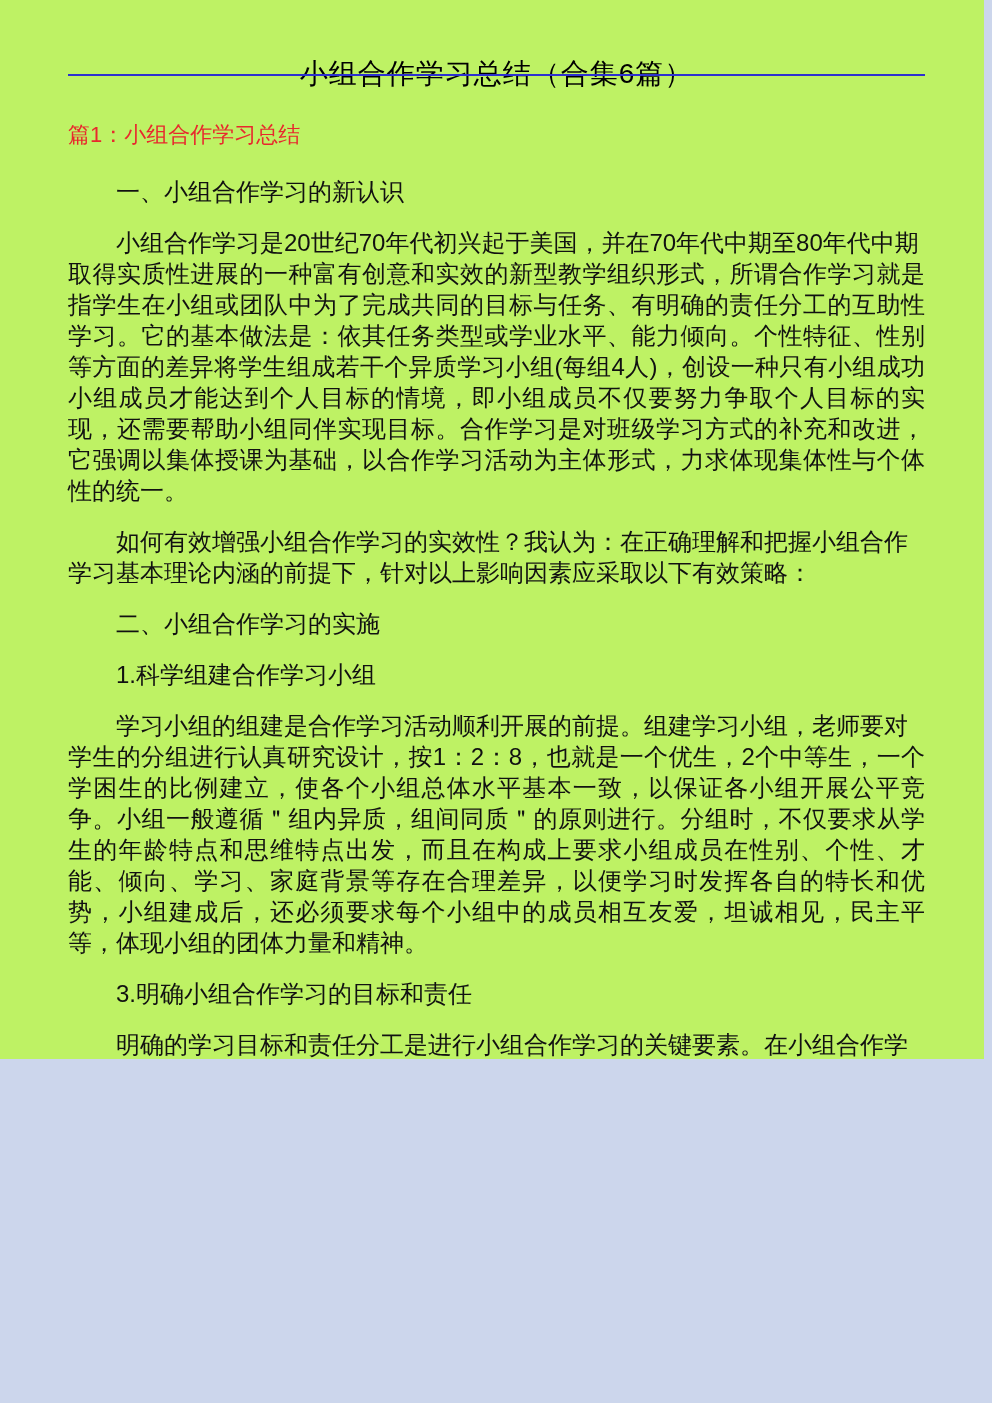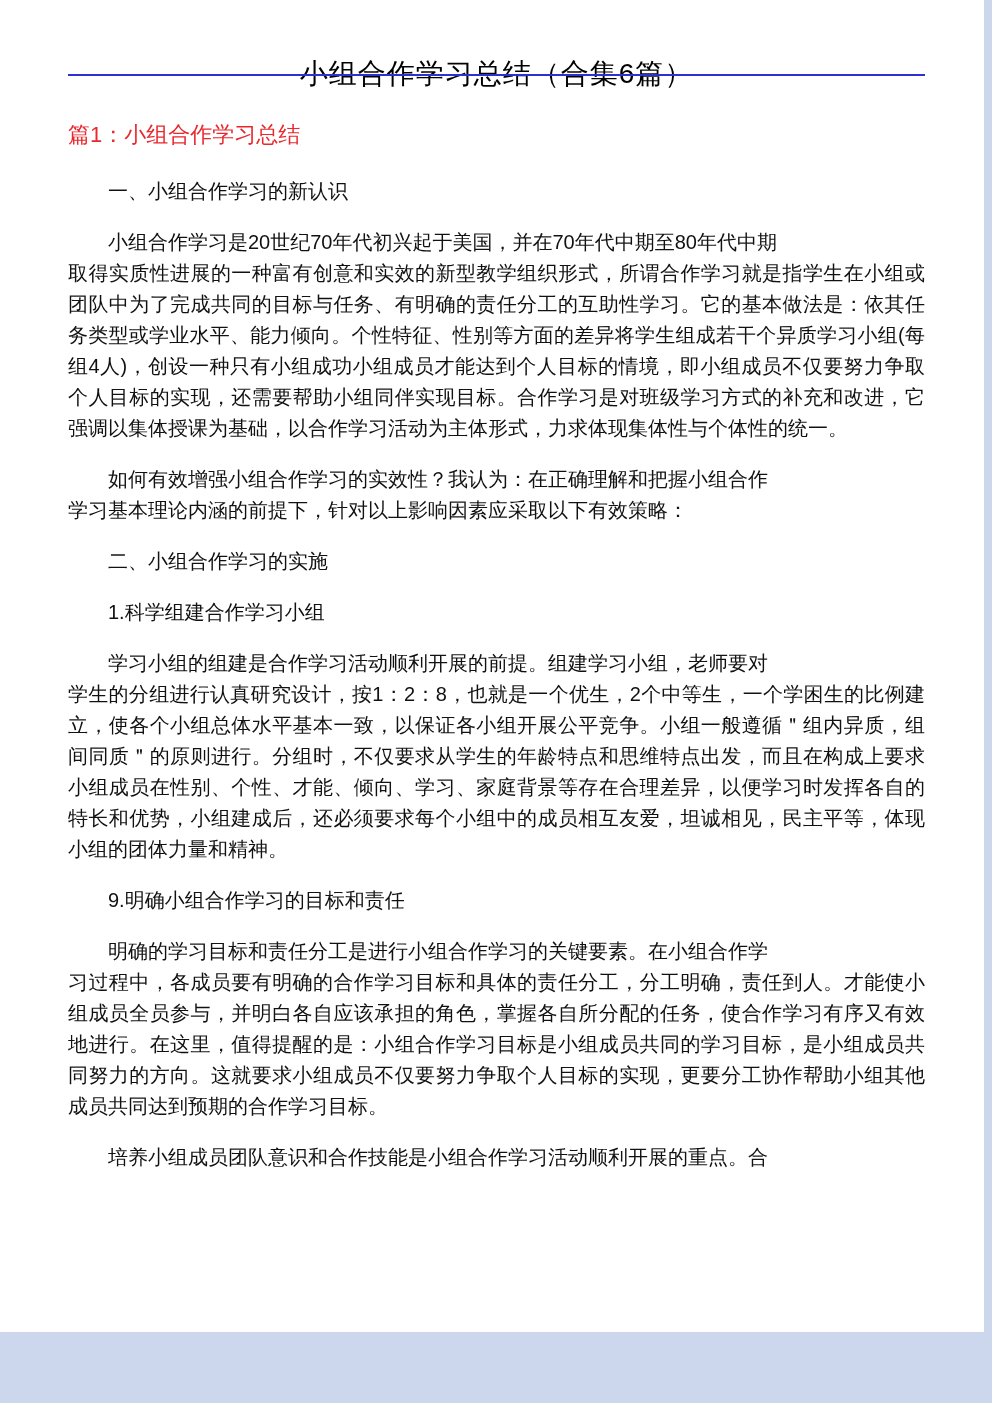--- a/index.html
+++ b/index.html
@@ -4,22 +4,22 @@
 <style>
   html, body {
     margin: 0;
     padding: 0;
     background: #ccd6ec;
     font-family: "Liberation Sans", "DejaVu Sans", sans-serif;
   }
   .page {
     position: relative;
     width: 984px;
-    height: 1332px;
-    background: #ffffff;
+    height: 1059px;
+    background: #bef264;
     overflow: hidden;
   }
   .rule {
     position: absolute;
     left: 68px;
     width: 857px;
     height: 2px;
     background: #2d31cf;
   }
   .rule-top { top: 74px; }
@@ -39,21 +39,21 @@
   .section-heading {
     margin: 28px 0 26px 0;
     font-size: 22px;
     font-weight: 500;
     line-height: 30px;
     color: #e8282d;
     text-align: left;
   }
   .body-paragraph {
     margin: 0 0 20px 0;
-    font-size: 20px;
+    font-size: 24px;
     line-height: 31px;
     color: #111111;
     text-align: justify;
     text-indent: 2em;
     white-space: pre-wrap;
   }
   .footer {
     position: absolute;
     top: 1443px;
     right: 116px;
@@ -78,21 +78,21 @@
 
     <p class="body-paragraph">一、小组合作学习的新认识</p>
     <p class="body-paragraph">小组合作学习是20世纪70年代初兴起于美国，并在70年代中期至80年代中期
 取得实质性进展的一种富有创意和实效的新型教学组织形式，所谓合作学习就是指学生在小组或团队中为了完成共同的目标与任务、有明确的责任分工的互助性学习。它的基本做法是：依其任务类型或学业水平、能力倾向。个性特征、性别等方面的差异将学生组成若干个异质学习小组(每组4人)，创设一种只有小组成功小组成员才能达到个人目标的情境，即小组成员不仅要努力争取个人目标的实现，还需要帮助小组同伴实现目标。合作学习是对班级学习方式的补充和改进，它强调以集体授课为基础，以合作学习活动为主体形式，力求体现集体性与个体性的统一。</p>
     <p class="body-paragraph">如何有效增强小组合作学习的实效性？我认为：在正确理解和把握小组合作
 学习基本理论内涵的前提下，针对以上影响因素应采取以下有效策略：</p>
     <p class="body-paragraph">二、小组合作学习的实施</p>
     <p class="body-paragraph">1.科学组建合作学习小组</p>
     <p class="body-paragraph">学习小组的组建是合作学习活动顺利开展的前提。组建学习小组，老师要对
 学生的分组进行认真研究设计，按1：2：8，也就是一个优生，2个中等生，一个学困生的比例建立，使各个小组总体水平基本一致，以保证各小组开展公平竞争。小组一般遵循＂组内异质，组间同质＂的原则进行。分组时，不仅要求从学生的年龄特点和思维特点出发，而且在构成上要求小组成员在性别、个性、才能、倾向、学习、家庭背景等存在合理差异，以便学习时发挥各自的特长和优势，小组建成后，还必须要求每个小组中的成员相互友爱，坦诚相见，民主平等，体现小组的团体力量和精神。</p>
-    <p class="body-paragraph">9.明确小组合作学习的目标和责任</p>
+    <p class="body-paragraph">3.明确小组合作学习的目标和责任</p>
     <p class="body-paragraph">明确的学习目标和责任分工是进行小组合作学习的关键要素。在小组合作学
 习过程中，各成员要有明确的合作学习目标和具体的责任分工，分工明确，责任到人。才能使小组成员全员参与，并明白各自应该承担的角色，掌握各自所分配的任务，使合作学习有序又有效地进行。在这里，值得提醒的是：小组合作学习目标是小组成员共同的学习目标，是小组成员共同努力的方向。这就要求小组成员不仅要努力争取个人目标的实现，更要分工协作帮助小组其他成员共同达到预期的合作学习目标。</p>
     <p class="body-paragraph">培养小组成员团队意识和合作技能是小组合作学习活动顺利开展的重点。合</p>
 
   </div>
 
   <div class="rule rule-bottom"></div>
 
   <div class="footer">
     <span class="page-current">1</span><span class="page-rest"> / 10</span>

